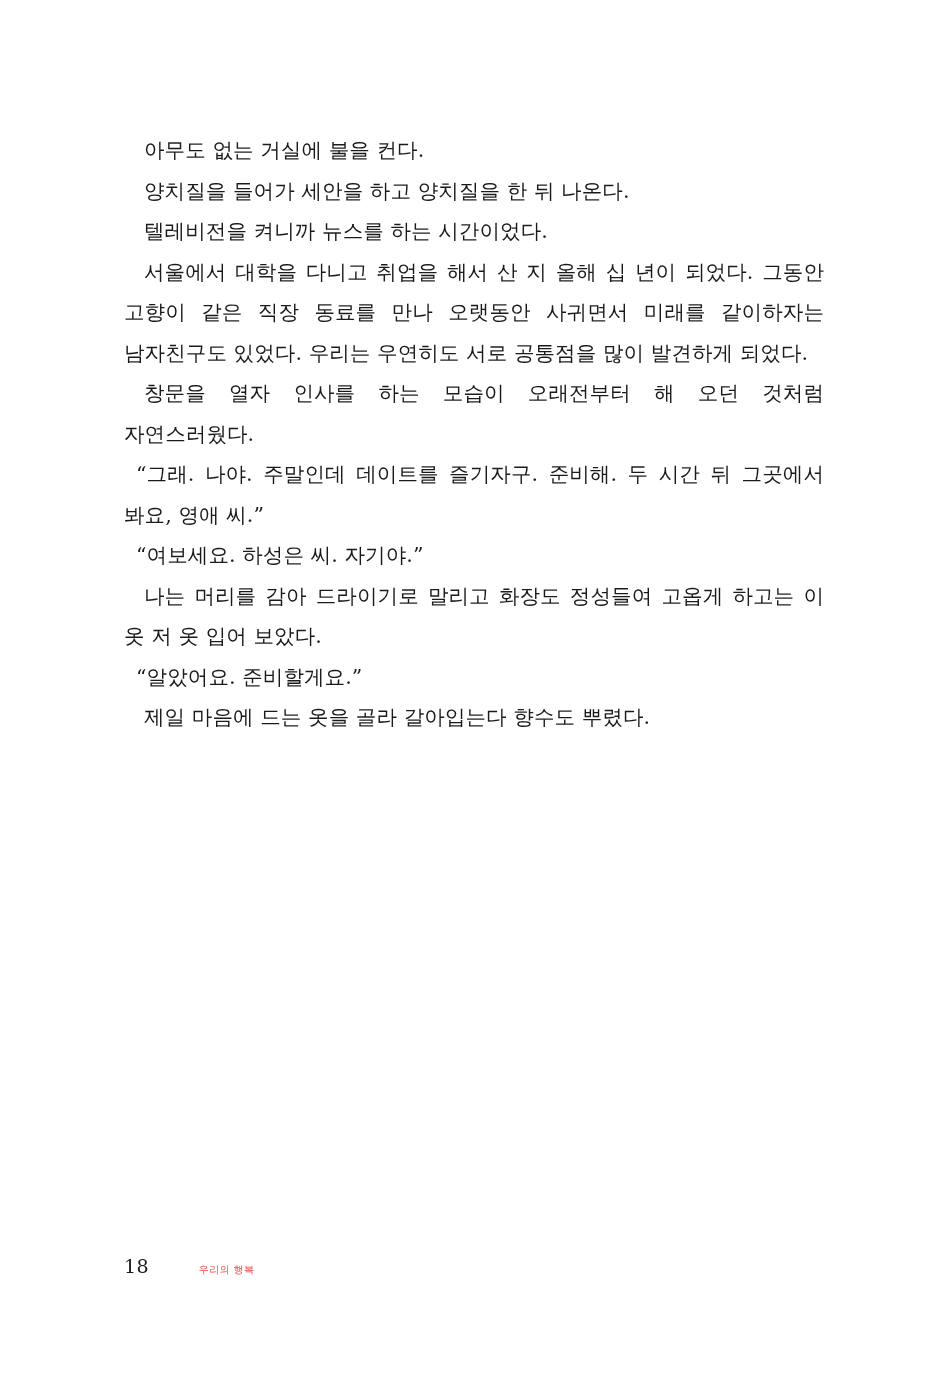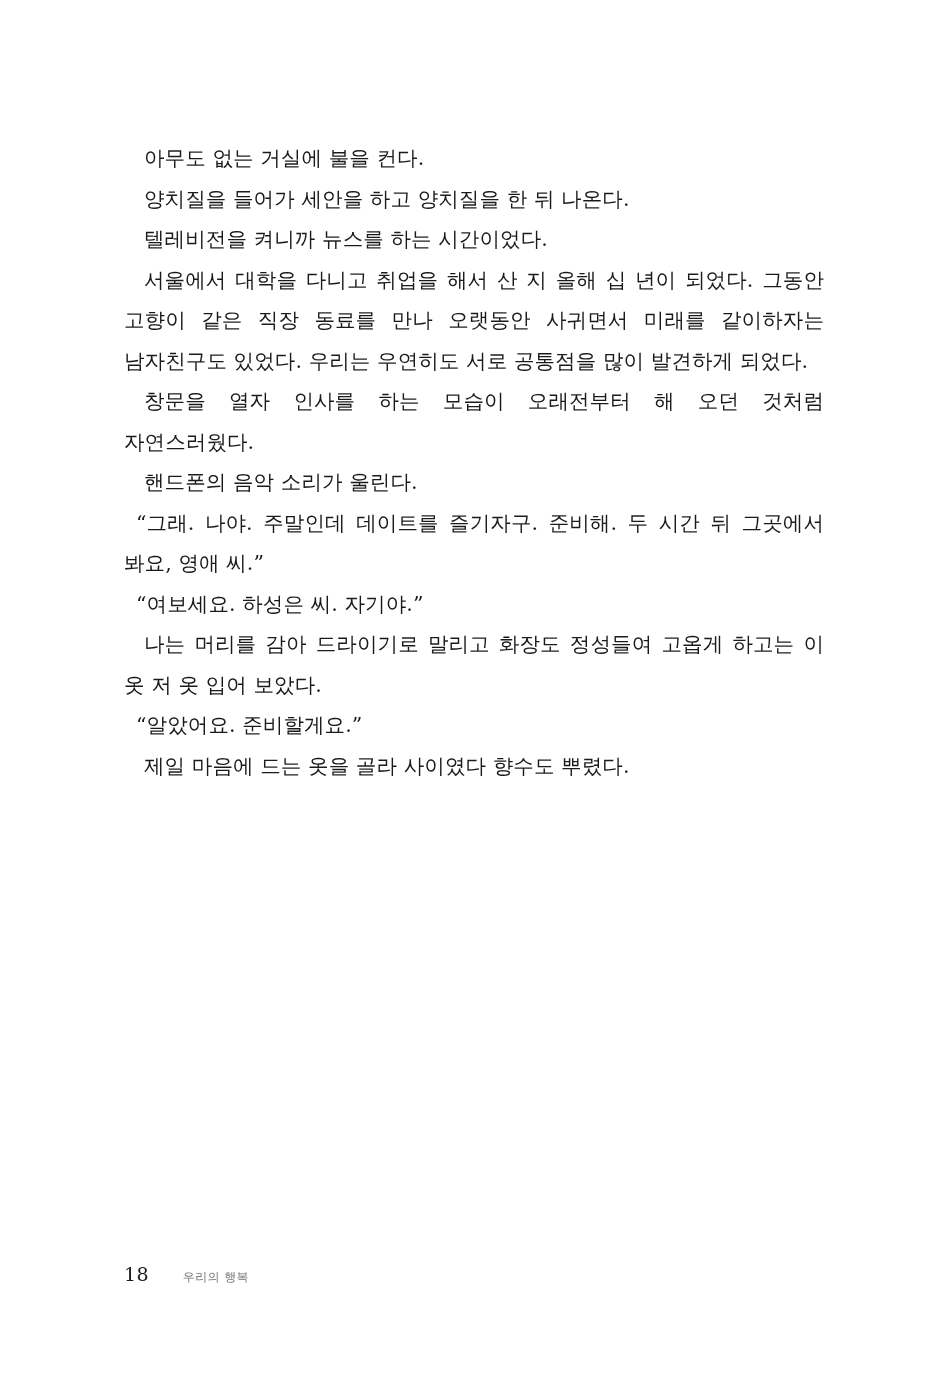--- a/index.html
+++ b/index.html
@@ -15,21 +15,20 @@
     color: #1a1a1a;
     overflow: hidden;
   }
   .page {
     position: absolute;
     left: 0;
     top: 0;
     width: 950px;
     height: 996px;
     background: #ffffff;
-    margin-top: 8px;
   }
   .text-block {
     position: absolute;
     left: 124px;
     top: 130px;
     width: 700px;
   }
   p.para {
     margin: 0;
     font-size: 20.5px;
@@ -43,49 +42,48 @@
   p.para.quote {
     text-indent: 12px;
   }
   .footer {
     position: absolute;
     left: 124px;
     top: 1255px;
     width: 700px;
     display: flex;
     align-items: baseline;
-    gap: 34px;
+    gap: 50px;
   }
   .folio {
     font-size: 19px;
     letter-spacing: 0.3px;
   }
   .running-title {
-    font-size: 12px;
+    font-size: 10px;
     letter-spacing: 0.4px;
-    color: #737373;
+    color: #ef4444;
   }
 </style>
 </head>
 <body>
 
 <div class="page">
 
   <div class="text-block">
     <p class="para">아무도 없는 거실에 불을 컨다.</p>
     <p class="para">양치질을 들어가 세안을 하고 양치질을 한 뒤 나온다.</p>
     <p class="para">텔레비전을 켜니까 뉴스를 하는 시간이었다.</p>
     <p class="para">서울에서 대학을 다니고 취업을 해서 산 지 올해 십 년이 되었다. 그동안 고향이 같은 직장 동료를 만나 오랫동안 사귀면서 미래를 같이하자는 남자친구도 있었다. 우리는 우연히도 서로 공통점을 많이 발견하게 되었다.</p>
     <p class="para">창문을 열자 인사를 하는 모습이 오래전부터 해 오던 것처럼 자연스러웠다.</p>
-    <p class="para">핸드폰의 음악 소리가 울린다.</p>
     <p class="para quote">“그래. 나야. 주말인데 데이트를 즐기자구. 준비해. 두 시간 뒤 그곳에서 봐요, 영애 씨.”</p>
     <p class="para quote">“여보세요. 하성은 씨. 자기야.”</p>
     <p class="para">나는 머리를 감아 드라이기로 말리고 화장도 정성들여 고옵게 하고는 이 옷 저 옷 입어 보았다.</p>
     <p class="para quote">“알았어요. 준비할게요.”</p>
-    <p class="para">제일 마음에 드는 옷을 골라 사이였다 향수도 뿌렸다.</p>
+    <p class="para">제일 마음에 드는 옷을 골라 갈아입는다 향수도 뿌렸다.</p>
   </div>
 
   <div class="footer">
     <span class="folio">18</span>
     <span class="running-title">우리의 행복</span>
   </div>
 
 </div>
 
 </body></html>

